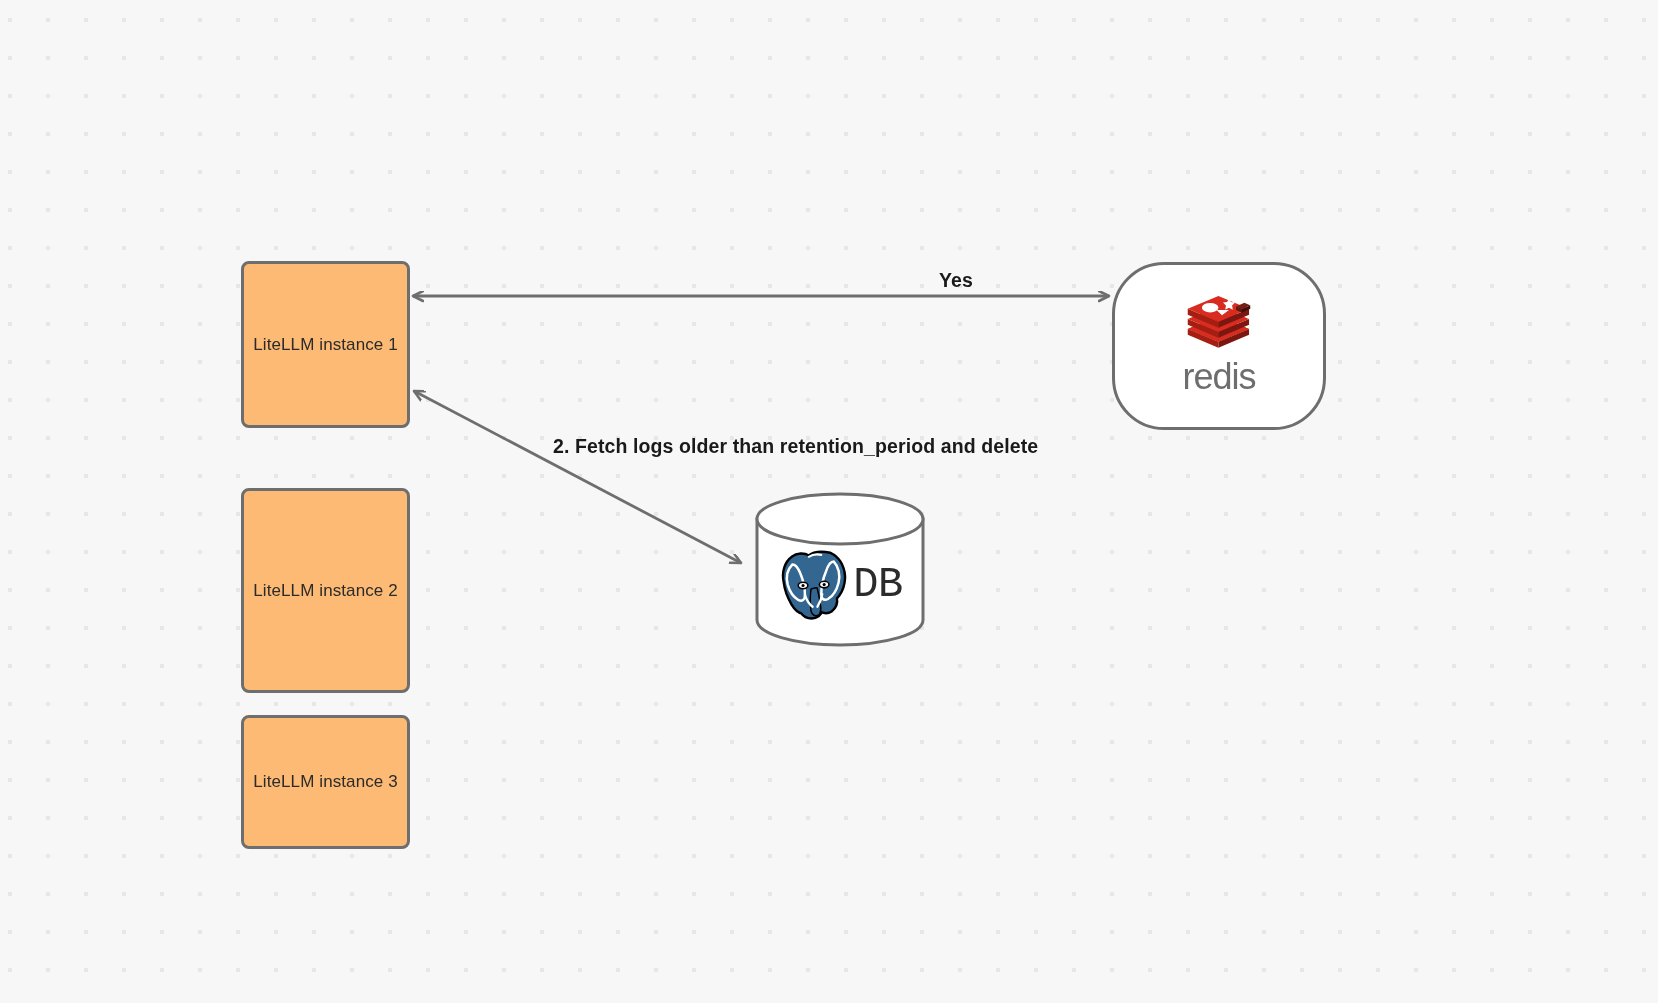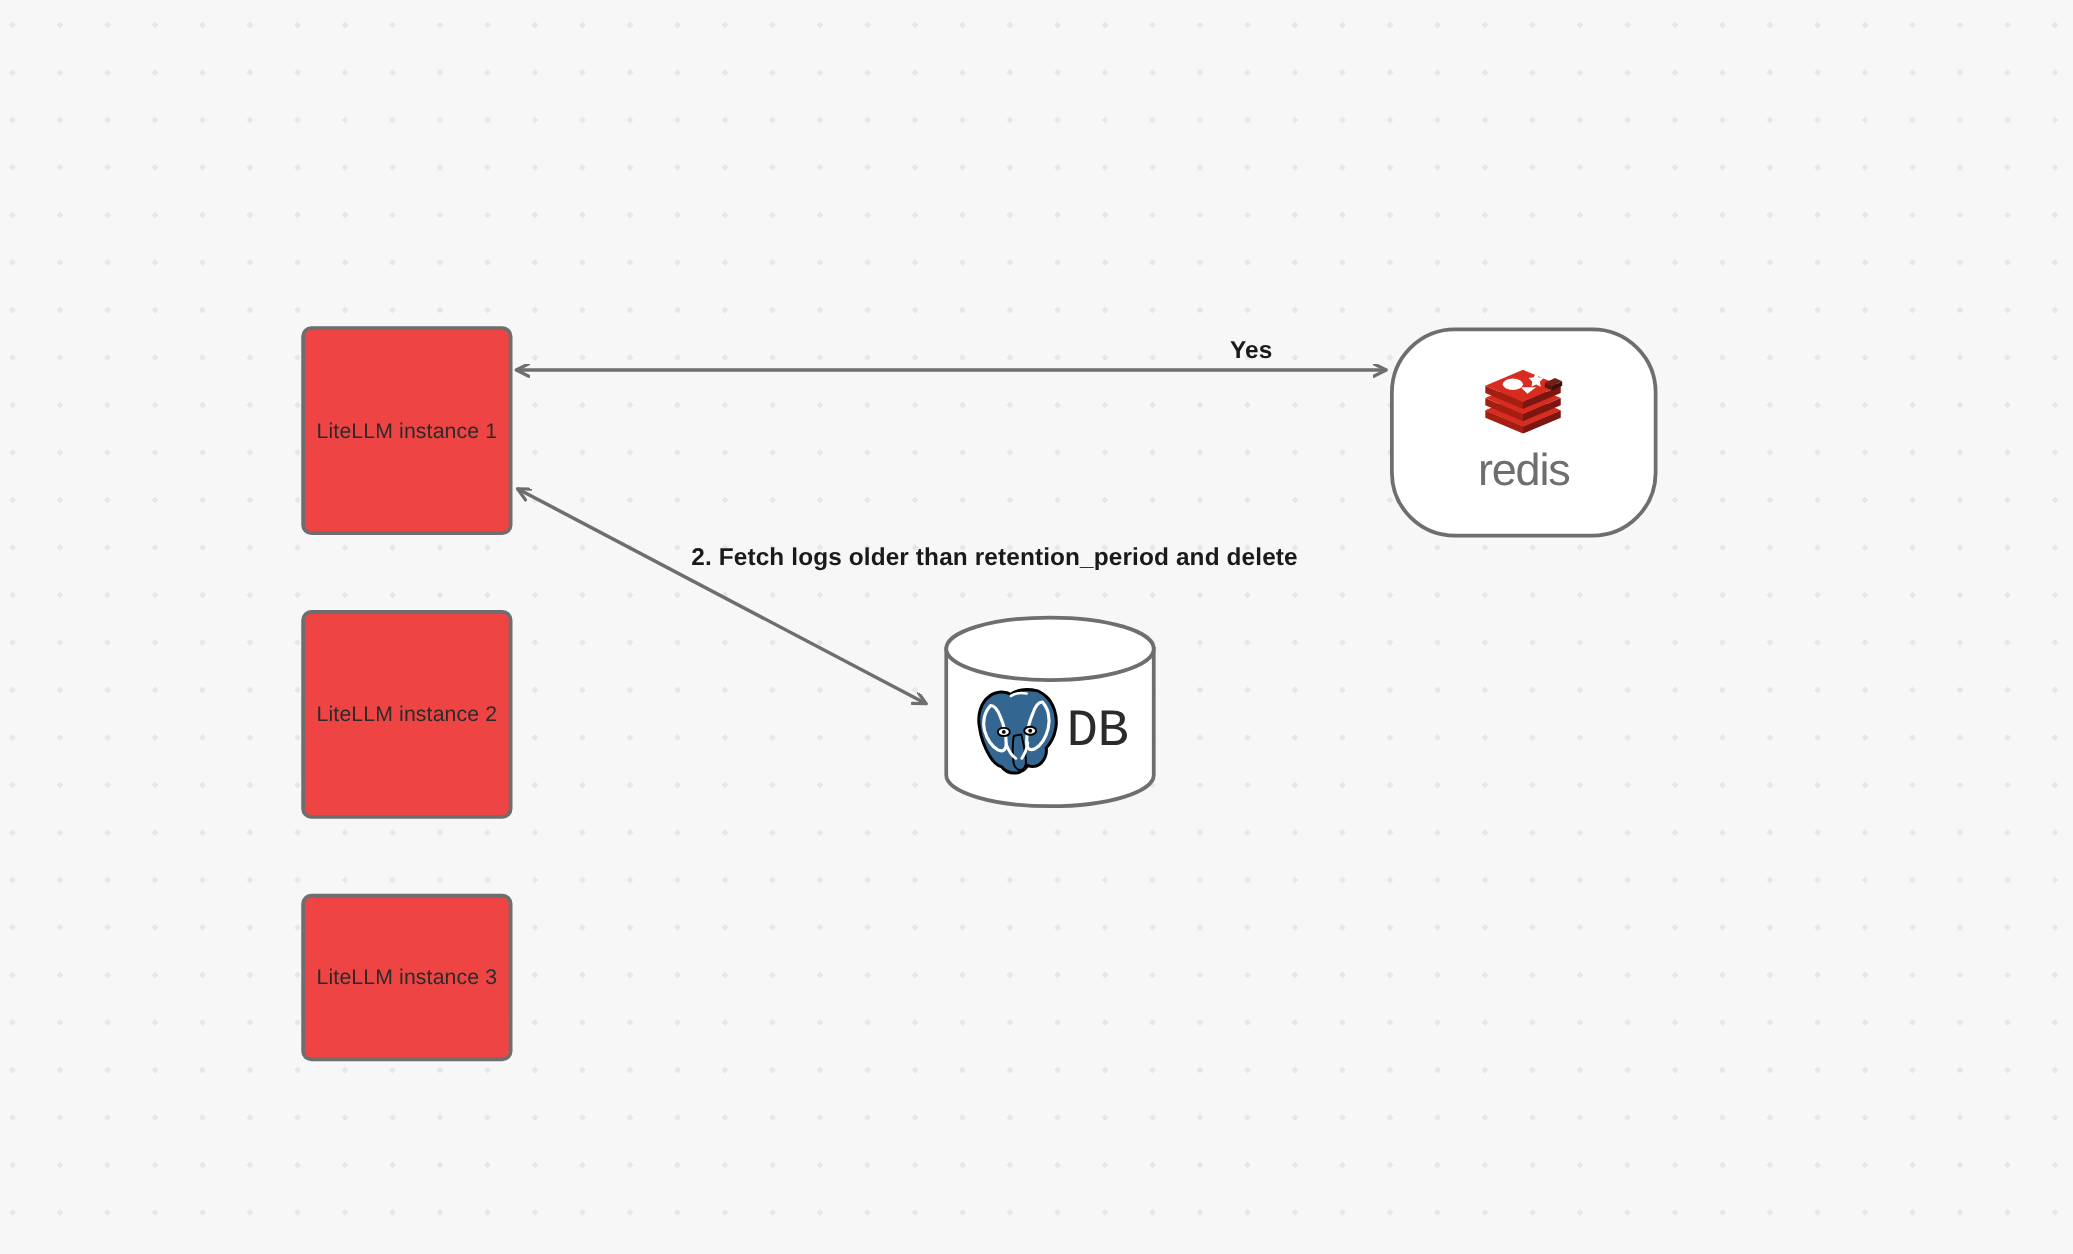--- a/index.html
+++ b/index.html
@@ -29,35 +29,35 @@
   }
   #edge-layer {
     position: absolute;
     left: 0; top: 0;
     width: 1658px;
     height: 1003px;
   }
   .node-box {
     position: absolute;
     box-sizing: border-box;
-    background: #ef4444;
+    background: #fdba74;
     border: 3px solid #6e6e6e;
     border-radius: 8px;
     display: flex;
     align-items: center;
     justify-content: center;
   }
   .node-box-label {
     font-size: 17px;
     color: #2b2b2b;
     font-family: "Liberation Sans", sans-serif;
     letter-spacing: 0.1px;
   }
   #node-litellm-1 { left: 241px; top: 261px; width: 169px; height: 167px; }
-  #node-litellm-2 { left: 241px; top: 488px; width: 169px; height: 167px; }
+  #node-litellm-2 { left: 241px; top: 488px; width: 169px; height: 205px; }
   #node-litellm-3 { left: 241px; top: 715px; width: 169px; height: 134px; }
 
   #node-redis {
     position: absolute;
     left: 1112px; top: 262px;
     width: 214px; height: 168px;
     box-sizing: border-box;
     background: #ffffff;
     border: 3px solid #6e6e6e;
     border-radius: 52px;
@@ -103,21 +103,21 @@
   .edge-label {
     position: absolute;
     font-family: "Liberation Sans", sans-serif;
     font-weight: bold;
     font-size: 19.5px;
     color: #1a1a1a;
     white-space: nowrap;
     letter-spacing: 0.1px;
   }
   #label-step-1 { left: 477px; top: 269px; }
-  #label-step-1-yes { left: 984px; top: 269px; }
+  #label-step-1-yes { left: 939px; top: 269px; }
   #label-step-2 { left: 553px; top: 435px; }
 </style>
 </head>
 <body>
 
 <div id="canvas">
 
   <div id="dot-grid"></div>
 
   <svg id="edge-layer" viewBox="0 0 1658 1003" xmlns="http://www.w3.org/2000/svg">

